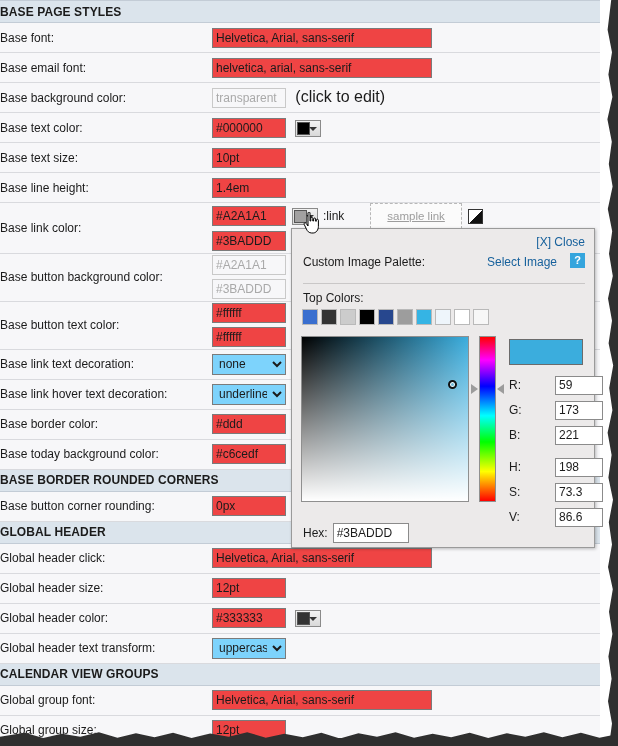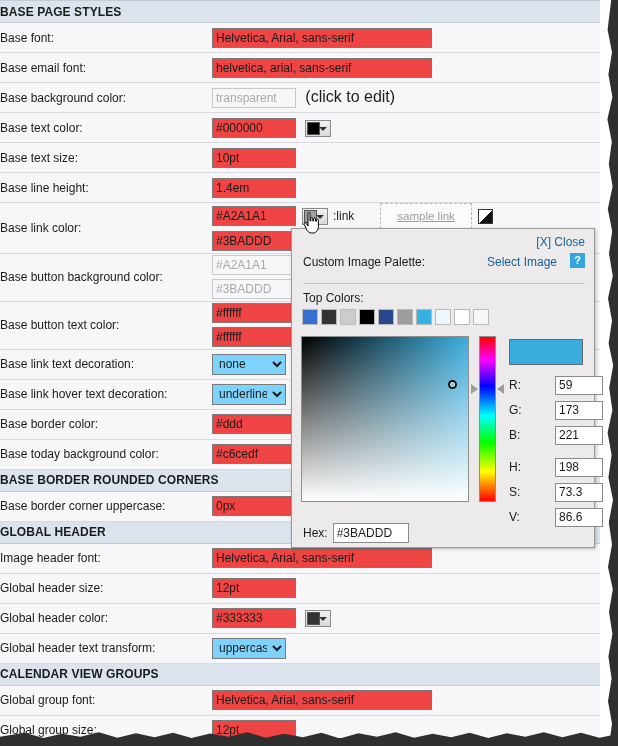--- a/index.html
+++ b/index.html
@@ -67,21 +67,21 @@
     color: #1b1b1b;
     background: #ef4444;
     border: 1px solid #7b7b7b;
     height: 20px;
     line-height: 20px;
     padding: 0 3px;
     box-sizing: border-box;
     outline: none;
   }
   input.txt.w-long { width: 220px; }
-  input.txt.w-mid  { width: 84px; }
+  input.txt.w-mid  { width: 74px; }
   input.txt.disabled {
     color: #a9a9a9;
     background: #f7f7f9;
     border: 1px solid #c9c9c9;
   }
   select.sel {
     font-family: "Liberation Sans", sans-serif;
     font-size: 12px;
     color: #1b1b1b;
     background: #7dd3fc;
@@ -547,32 +547,32 @@
         <td class="cell-ctl">
           <input class="txt w-mid" type="text" value="#c6cedf" style="">
         </td>
       </tr>
 
       <tr class="section-row">
         <td colspan="2" class="section-label">BASE BORDER ROUNDED CORNERS</td>
       </tr>
 
       <tr class="srow">
-        <td class="field-label">Base border corner uppercase:</td>
+        <td class="field-label">Base button corner rounding:</td>
         <td class="cell-ctl">
           <input class="txt w-mid" type="text" value="0px" style="">
         </td>
       </tr>
 
       <tr class="section-row">
         <td colspan="2" class="section-label">GLOBAL HEADER</td>
       </tr>
 
       <tr class="srow">
-        <td class="field-label">Image header font:</td>
+        <td class="field-label">Global header click:</td>
         <td class="cell-ctl">
           <input class="txt w-long" type="text" value="Helvetica, Arial, sans-serif" style="">
         </td>
       </tr>
 
       <tr class="srow">
         <td class="field-label">Global header size:</td>
         <td class="cell-ctl">
           <input class="txt w-mid" type="text" value="12pt" style="">
         </td>

